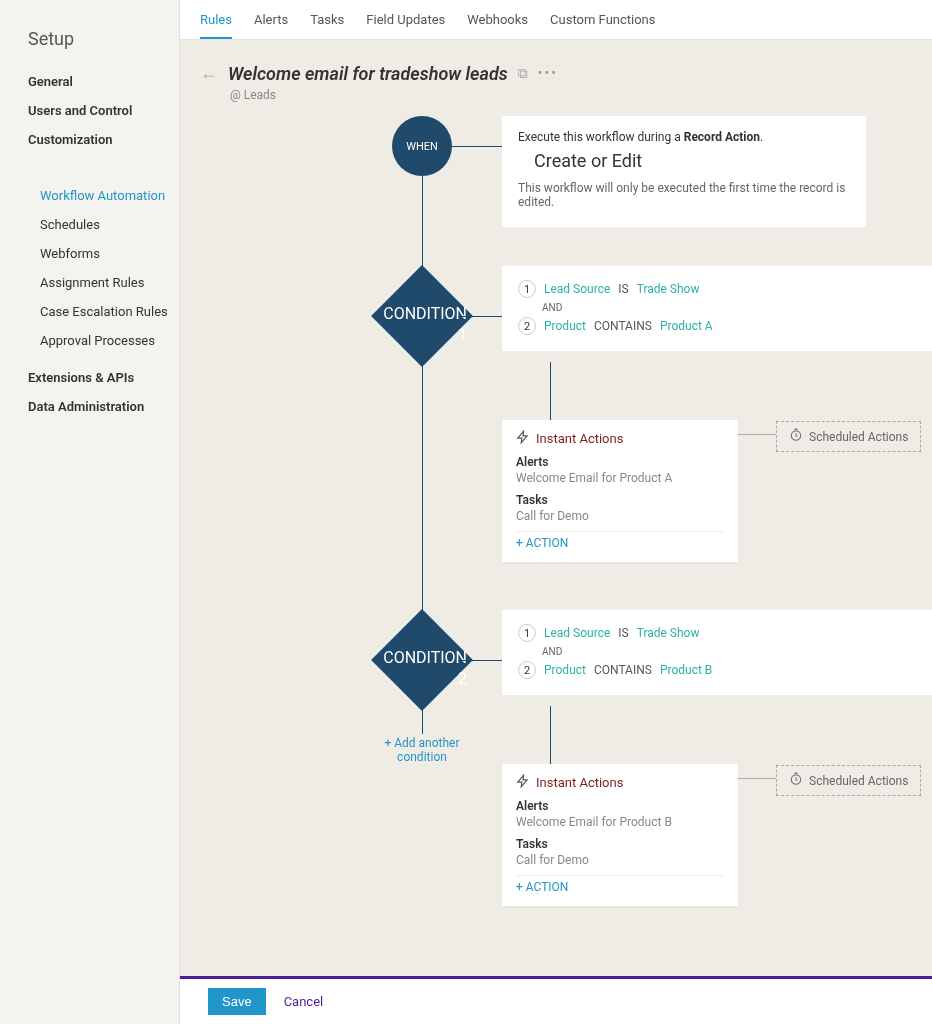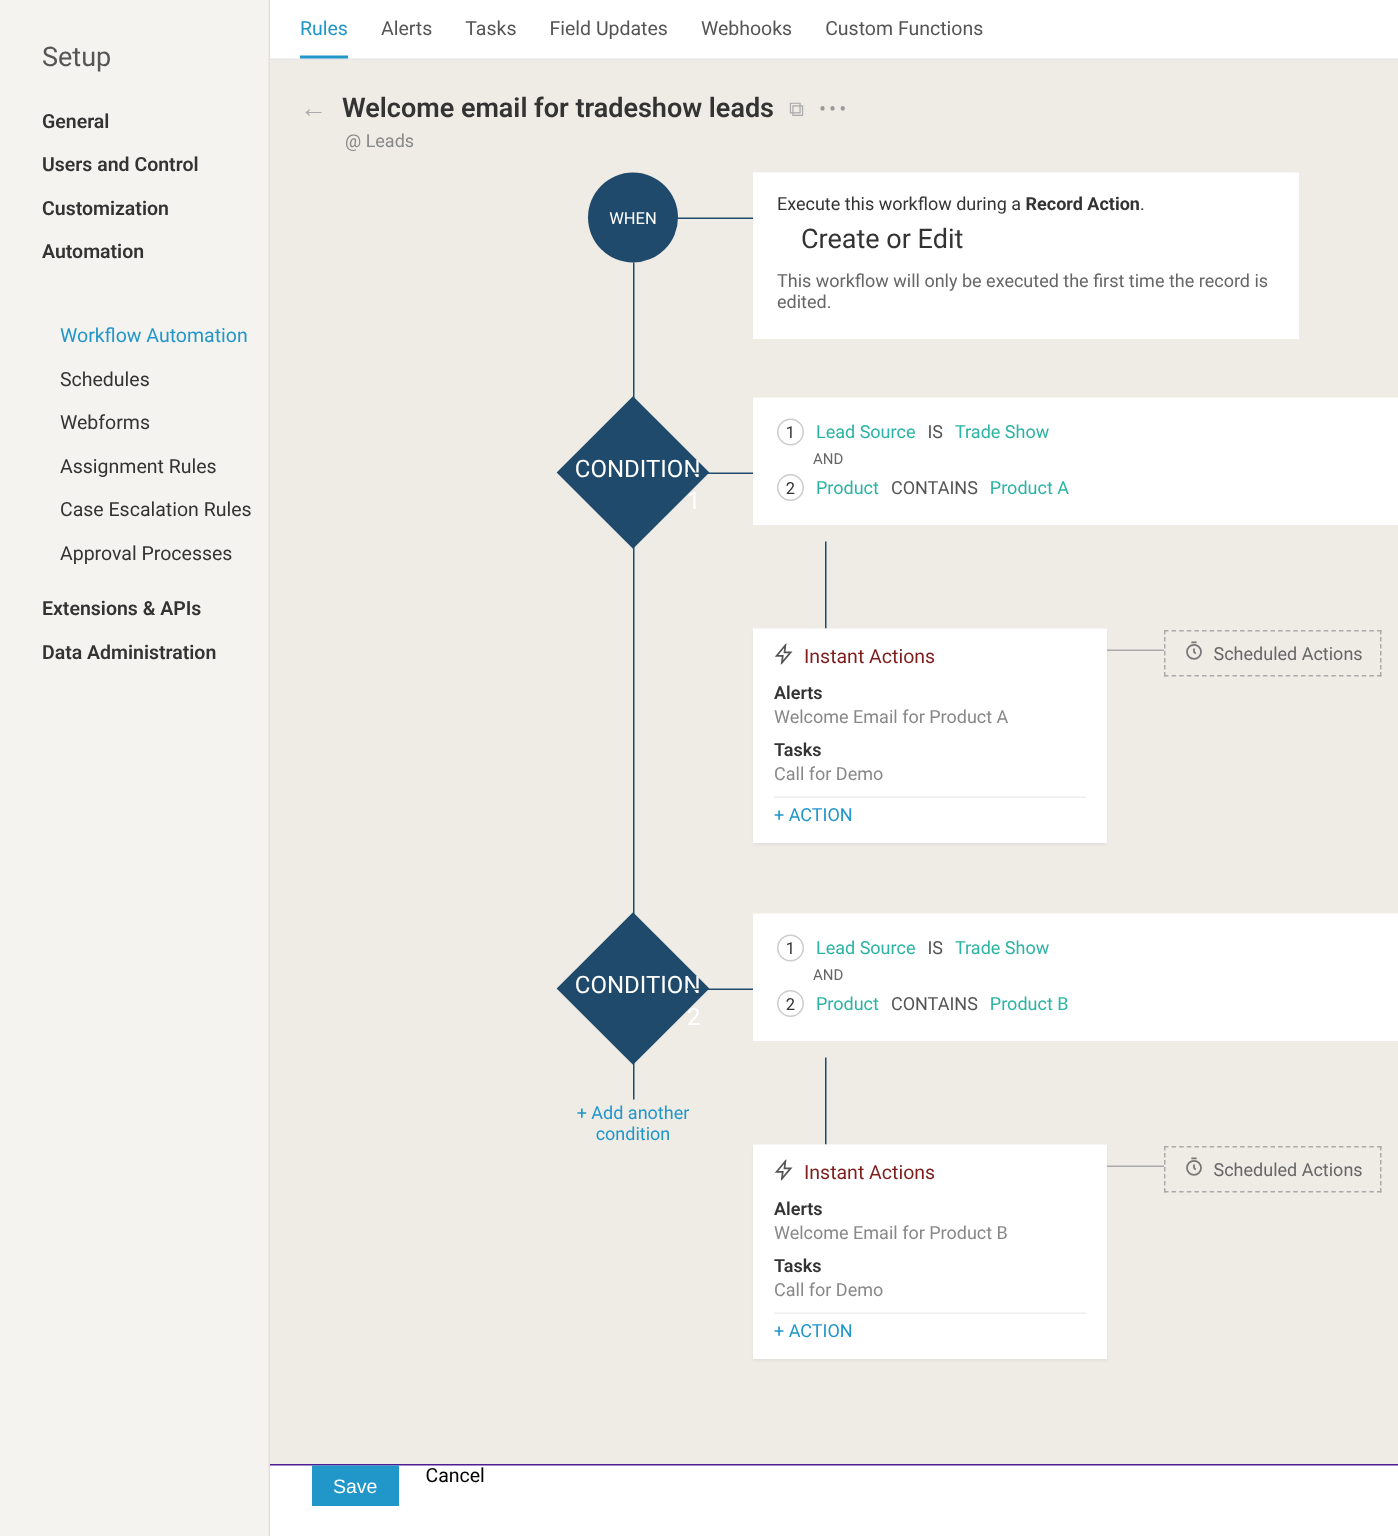--- a/index.html
+++ b/index.html
@@ -71,21 +71,21 @@
   .tab.active { color: #2196c9; border-bottom-color: #2196c9; }
 
   
   .header {
     padding: 22px 20px 8px 20px;
     display: flex;
     align-items: center;
     gap: 10px;
   }
   .back-arrow { color: #aaa; font-size: 18px; cursor:pointer; }
-  .title { font-size: 18px; font-weight: 600; color: #333; }
+  .title { font-size: 18px; font-weight: 600; color: #333; font-style: italic; }
   .dup-icon { color:#aaa; font-size:14px; cursor:pointer; }
   .more-icon { color:#999; letter-spacing:2px; cursor:pointer; font-size:14px;}
   .subhead { font-size:12px; color:#888; padding-left:50px; margin-top:-4px; margin-bottom:14px;}
 
   
   .canvas {
     position: relative;
     flex:1;
     padding-left: 20px;
   }
@@ -183,43 +183,42 @@
     width:80px;
     cursor:pointer;
   }
 
   
   .footer {
     position:absolute;
     bottom:0; left:180px; right:0;
     height:48px;
     background:#fff;
-    display:flex; align-items:flex-start;
+    display:flex; align-items:center;
     gap:18px;
     padding-left:28px;
-    border-top:1px solid #4c1d95;
+    border-top:3px solid #4c1d95;
   }
   .btn-save {
     background:#2196c9; color:#fff;
     padding:6px 14px; border:none; cursor:pointer;
     font-size:13px;
   }
-  .btn-cancel { color:#000000; font-size:13px; cursor:pointer; }
+  .btn-cancel { color:#4c1d95; font-size:13px; cursor:pointer; }
 
 </style>
 </head>
 <body>
 
 <div class="sidebar">
   <h1>Setup</h1>
   <div class="side-group">
     <span class="side-item bold">General</span>
     <span class="side-item bold">Users and Control</span>
     <span class="side-item bold">Customization</span>
-    <span class="side-item bold">Automation</span>
     <span class="side-sub active">Workflow Automation</span>
     <span class="side-sub">Schedules</span>
     <span class="side-sub">Webforms</span>
     <span class="side-sub">Assignment Rules</span>
     <span class="side-sub">Case Escalation Rules</span>
     <span class="side-sub">Approval Processes</span>
     <span class="side-item bold" style="margin-top:8px">Extensions &amp; APIs</span>
     <span class="side-item bold">Data Administration</span>
   </div>
 </div>

